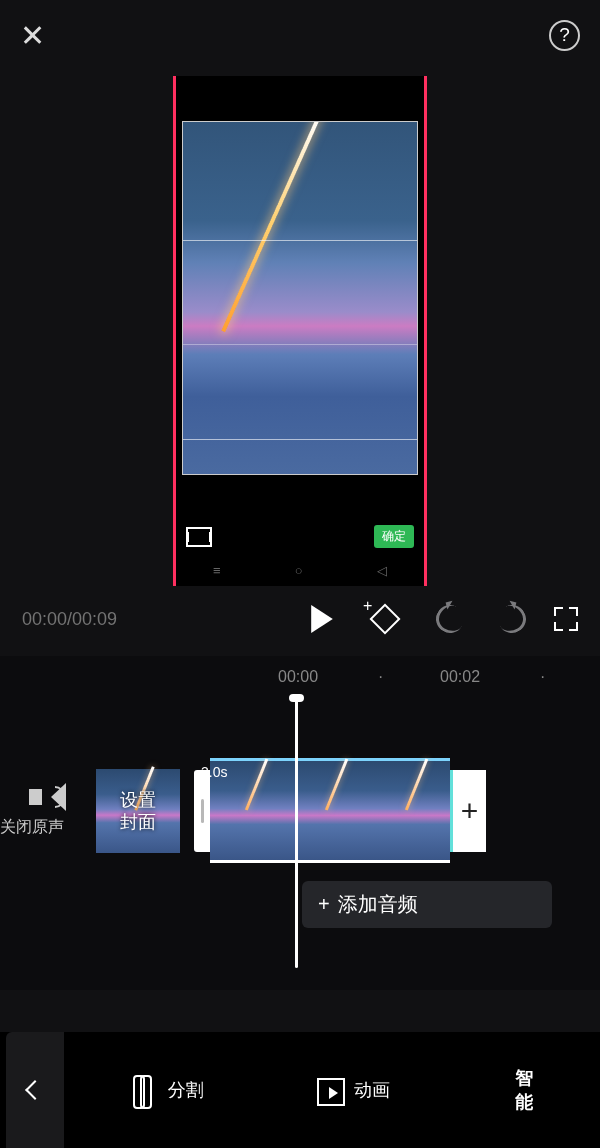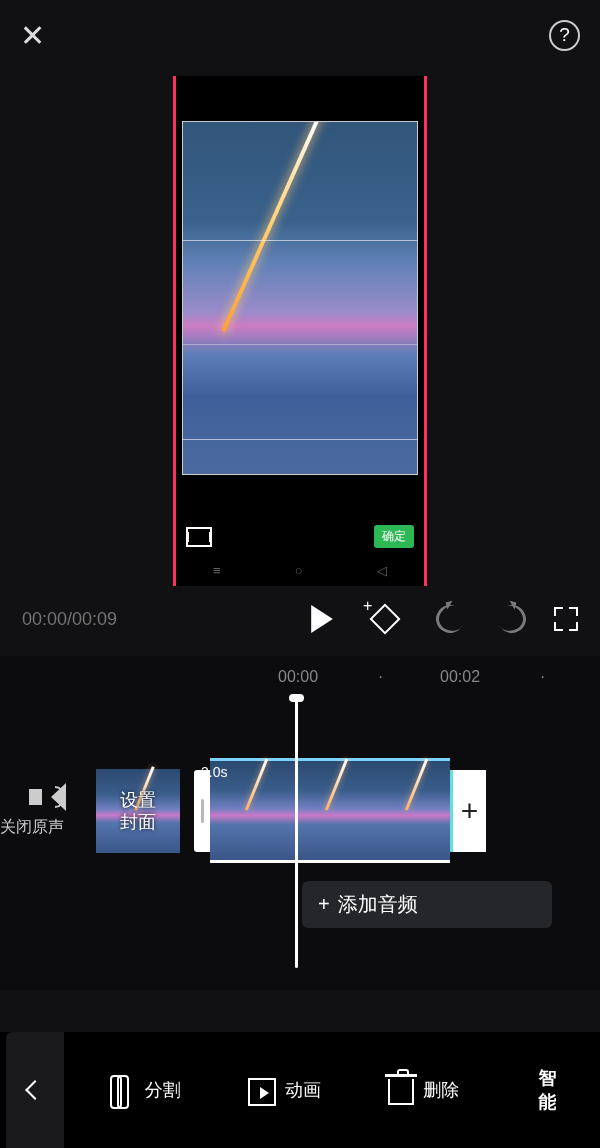--- a/index.html
+++ b/index.html
@@ -212,22 +212,18 @@
     </div>
   <div class="tools">
     <div class="tool split act">
         <div class="ico"></div>
         <span>分割</span>
       </div>
     <div class="tool anim act">
         <div class="ico"></div>
         <span>动画</span>
       </div>
-    <div class="tool del act">
-        <div class="ico"></div>
-        <span>删除</span>
-      </div>
     <div class="tool act" style="width:30px;overflow:hidden;font-weight:bold;">
         <div class="ico"></div>
         <span>智能</span>
       </div>
   </div>
 </div>
 
 </body></html>

